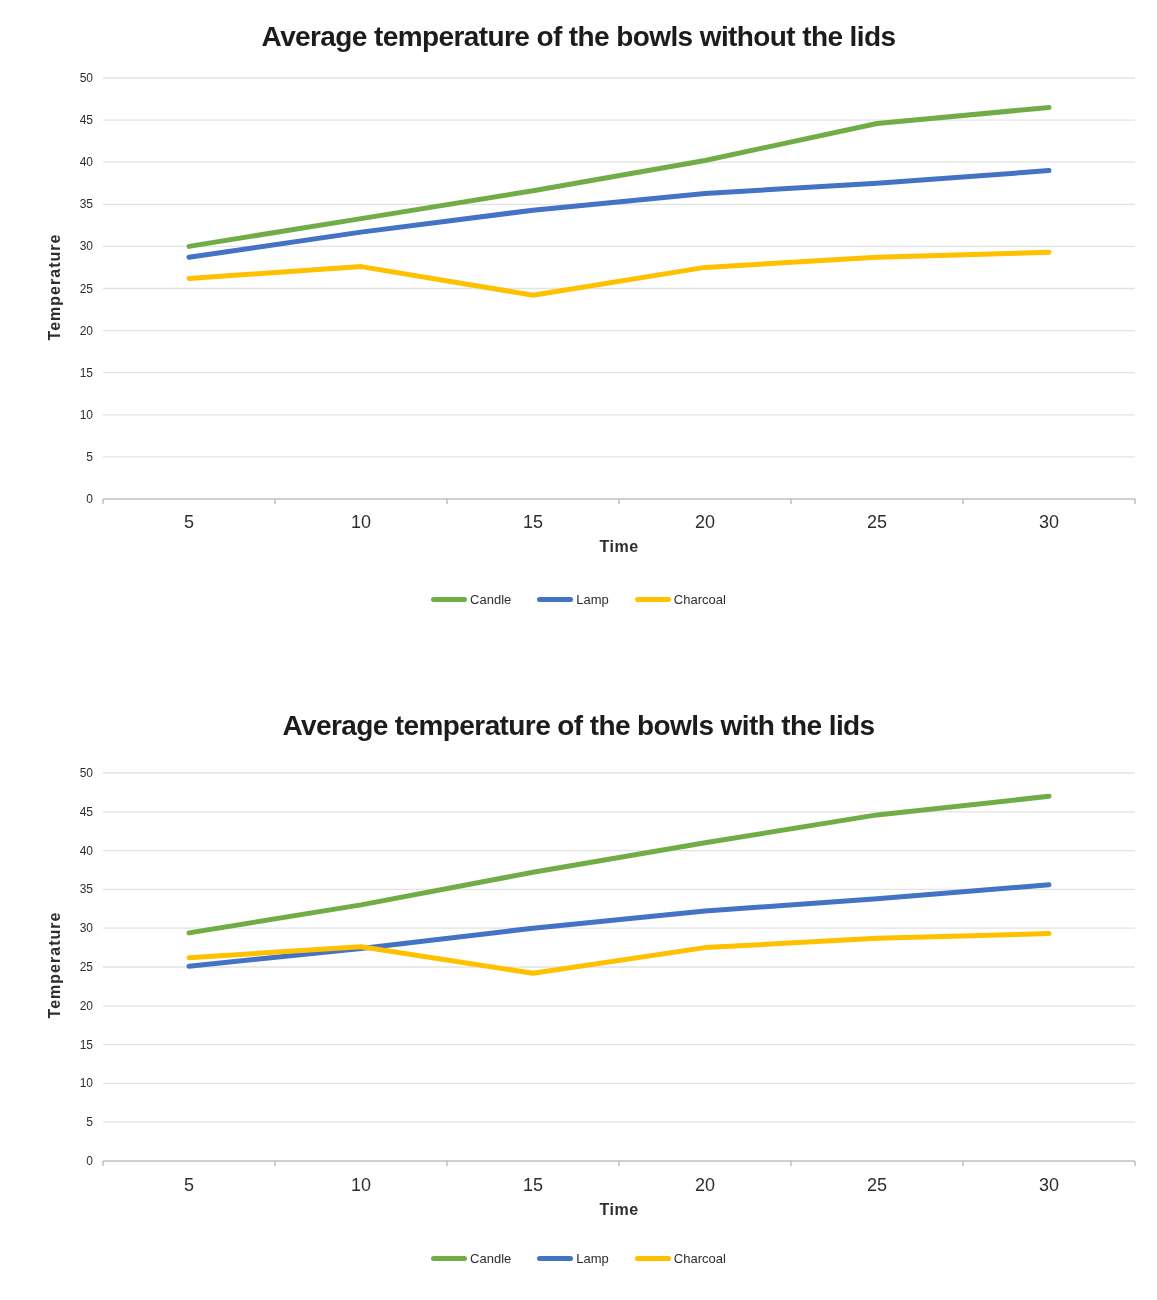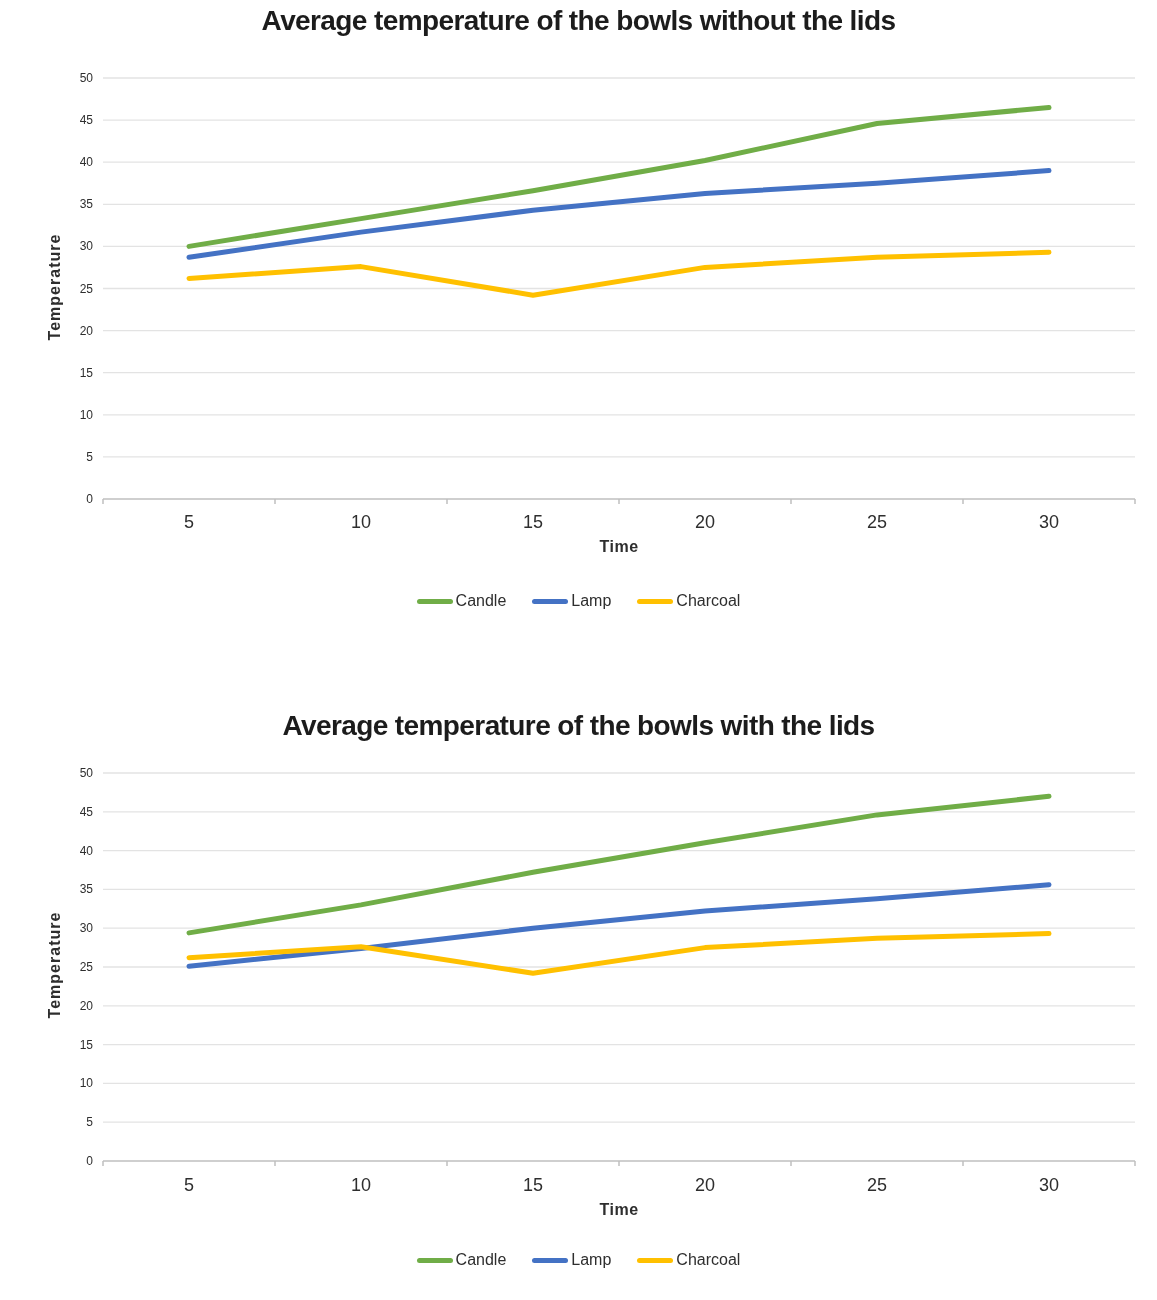--- a/index.html
+++ b/index.html
@@ -1,31 +1,31 @@
 <!DOCTYPE html>
 <html><head>
 <meta charset="utf-8">
 <style>
   html,body{margin:0;padding:0;background:#ffffff;}
   body{width:1157px;height:1300px;font-family:"Liberation Sans",sans-serif;position:relative;overflow:hidden;}
   .chart-panel{position:absolute;left:0;width:1157px;height:650px;background:#fff;}
   #panel-0{top:0;}
   #panel-1{top:650px;}
   .chart-title{position:absolute;left:0;width:1157px;text-align:center;font-size:28px;font-weight:700;color:#1c1c1c;letter-spacing:-0.6px;}
-  #panel-0 .chart-title{top:5px;}
+  #panel-0 .chart-title{top:21px;}
   #panel-1 .chart-title{top:60px;}
   .plot-svg{position:absolute;overflow:visible;}
   .ytick{position:absolute;width:40px;text-align:right;font-size:12px;color:#2e2e2e;line-height:22px;}
   .xtick{position:absolute;width:70px;text-align:center;font-size:18px;color:#2e2e2e;line-height:22px;}
   .axis-title-x{position:absolute;width:1032px;text-align:center;font-size:16px;font-weight:700;color:#2e2e2e;letter-spacing:0.5px;}
   .axis-title-y{position:absolute;width:240px;text-align:center;font-size:16px;font-weight:700;color:#2e2e2e;letter-spacing:1px;transform:rotate(-90deg);}
   .legend{position:absolute;left:0;width:1157px;display:flex;justify-content:center;align-items:center;gap:26px;}
   .legend-item{display:flex;align-items:center;gap:3px;}
   .legend-swatch{width:36px;height:5px;border-radius:2.5px;}
-  .legend-label{font-size:16px;color:#2e2e2e;}
+  .legend-label{font-size:13px;color:#2e2e2e;}
 </style>
 </head>
 <body>
 
 <div id="panel-0" class="chart-panel">
   <div class="chart-title">Average temperature of the bowls without the lids</div>
 <svg class="plot-svg" width="1032" height="427" style="left:103px;top:78px;">
       <line x1="0" y1="378.90000000000003" x2="1032" y2="378.90000000000003" stroke="#E3E3E3" stroke-width="1.3"></line>
       <line x1="0" y1="336.8" x2="1032" y2="336.8" stroke="#E3E3E3" stroke-width="1.3"></line>
       <line x1="0" y1="294.7" x2="1032" y2="294.7" stroke="#E3E3E3" stroke-width="1.3"></line>

